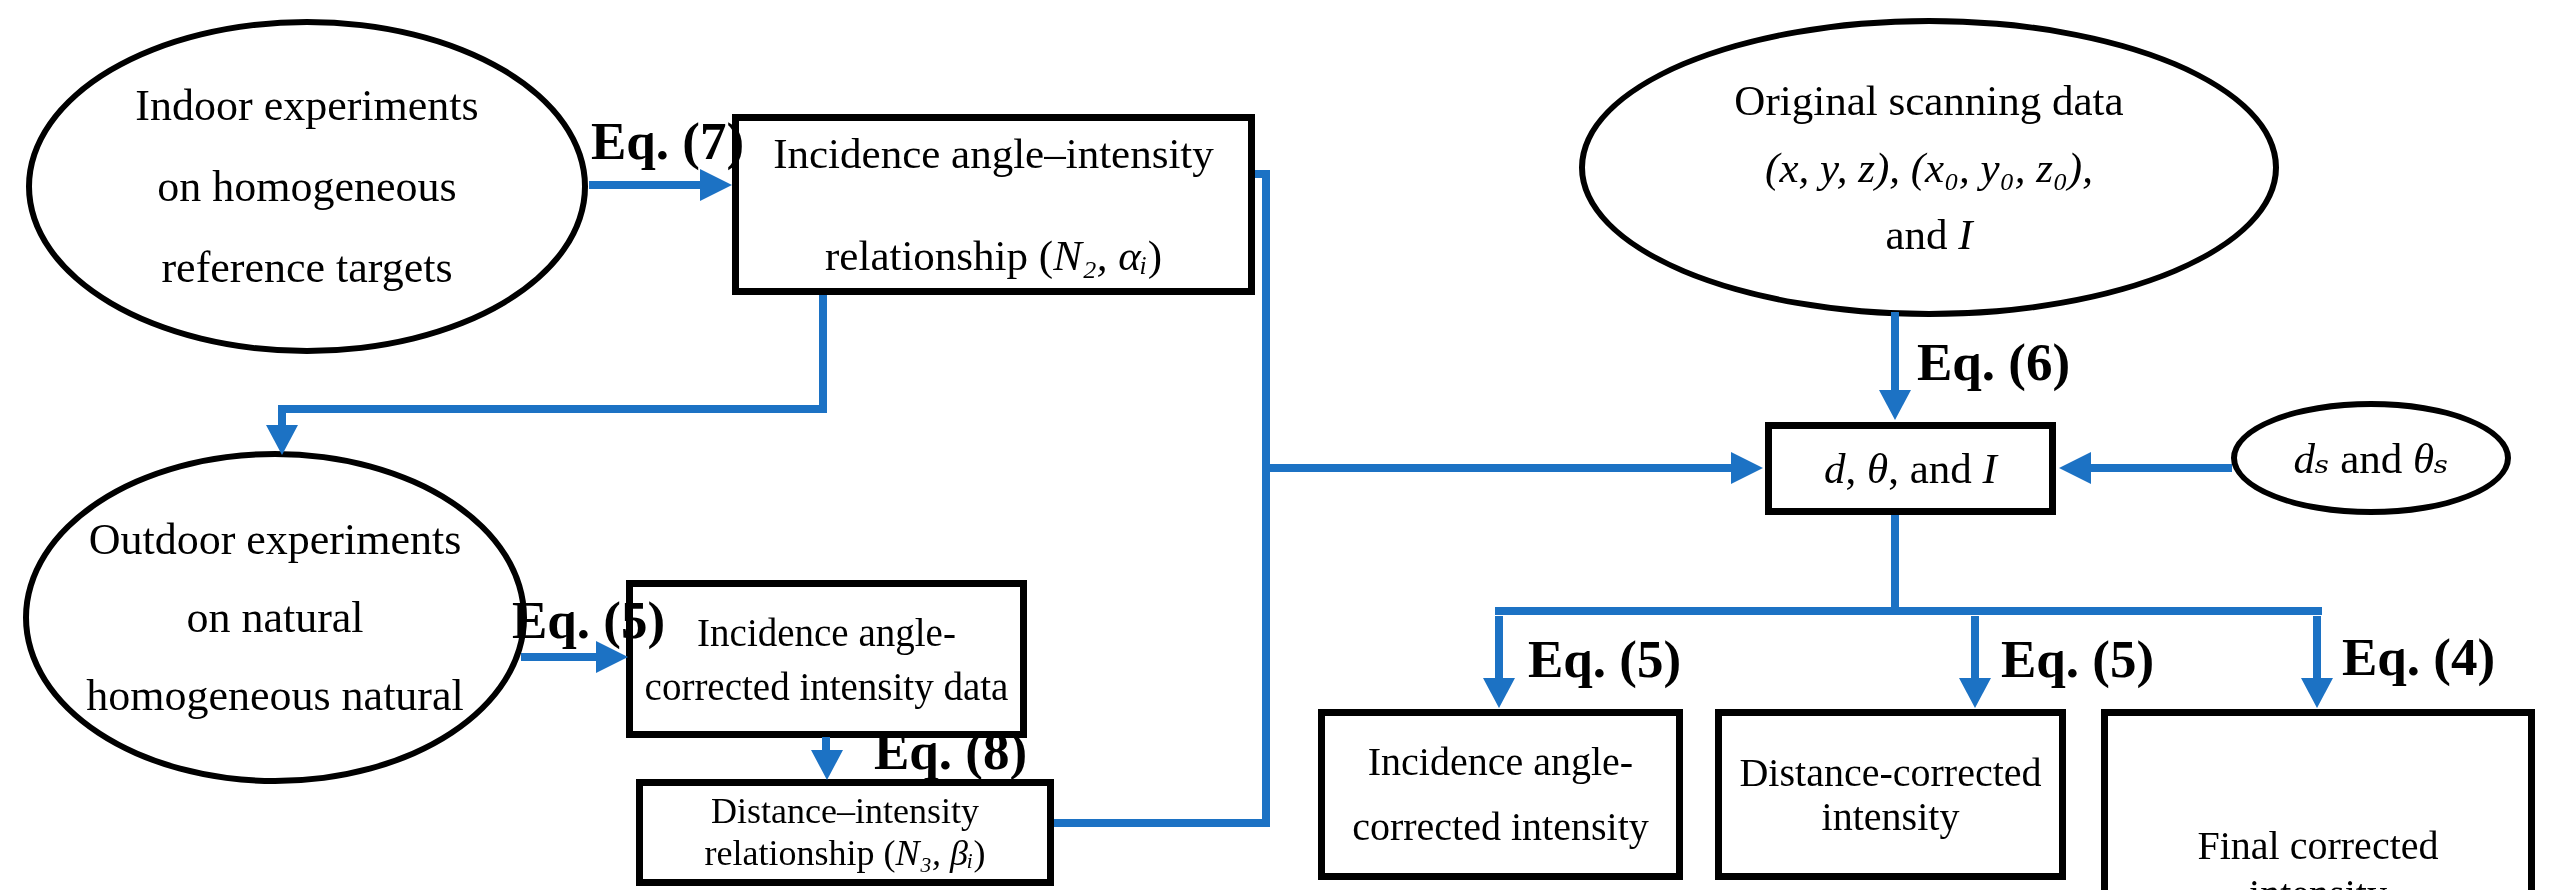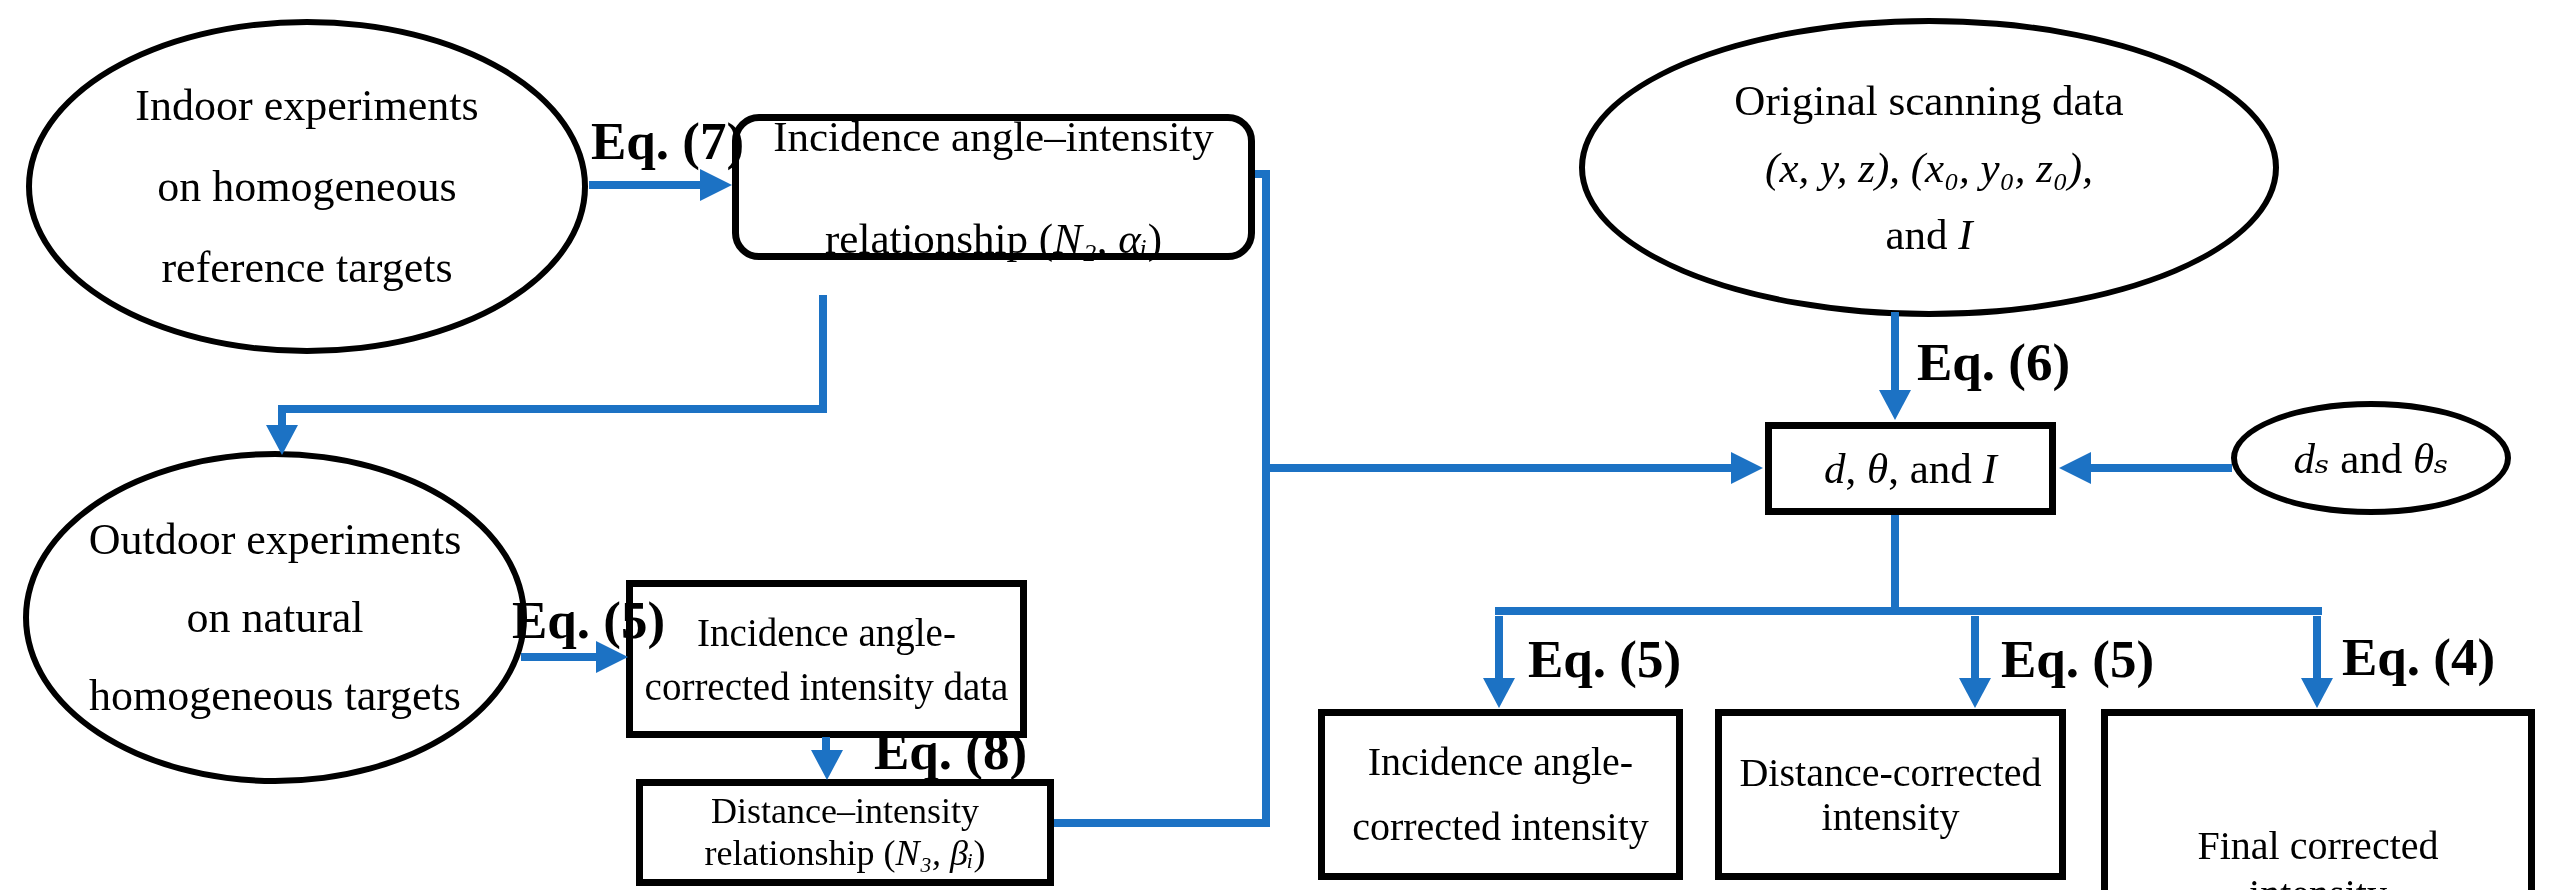--- a/index.html
+++ b/index.html
@@ -38,34 +38,34 @@
 
   <div class="node ellipse fs64" style="left:26px;top:19.4px;width:562px;height:335px;row-gap:33px;">
     <div>Indoor experiments</div>
     <div>on homogeneous</div>
     <div>reference targets</div>
   </div>
 
   <div class="node ellipse fs64" style="left:23px;top:451px;width:504px;height:333px;row-gap:30px;">
     <div>Outdoor experiments</div>
     <div>on natural</div>
-    <div>homogeneous targets</div>
+    <div>homogeneous natural</div>
   </div>
 
   <div class="node ellipse fs62" style="left:1579px;top:18px;width:700px;height:299px;row-gap:30px;gap:20px;">
     <div>Original scanning data</div>
     <div><span class="m">(x, y, z), (x₀, y₀, z₀),</span></div>
     <div><span>and </span><span class="m">I</span></div>
   </div>
 
   <div class="node ellipse fs62" style="left:2231px;top:401px;width:280px;height:114px;">
     <div><span class="m">dₛ</span><span> and </span><span class="m">θₛ</span></div>
   </div>
 
-  <div class="node box fs62" style="left:732px;top:114px;width:523px;height:146px;row-gap:55px;border-radius:27px;">
+  <div class="node box fs62" style="left:732px;top:114px;width:523px;height:181px;row-gap:55px;">
     <div>Incidence angle–intensity</div>
     <div><span>relationship (</span><span class="m">N₂, αᵢ</span><span>)</span></div>
   </div>
 
   <div class="node box fs56" style="left:626px;top:580px;width:401px;height:158px;row-gap:11px;">
     <div>Incidence angle-</div>
     <div>corrected intensity data</div>
   </div>
 
   <div class="node box fs52" style="left:636px;top:779px;width:418px;height:107px;row-gap:2.8px;">

